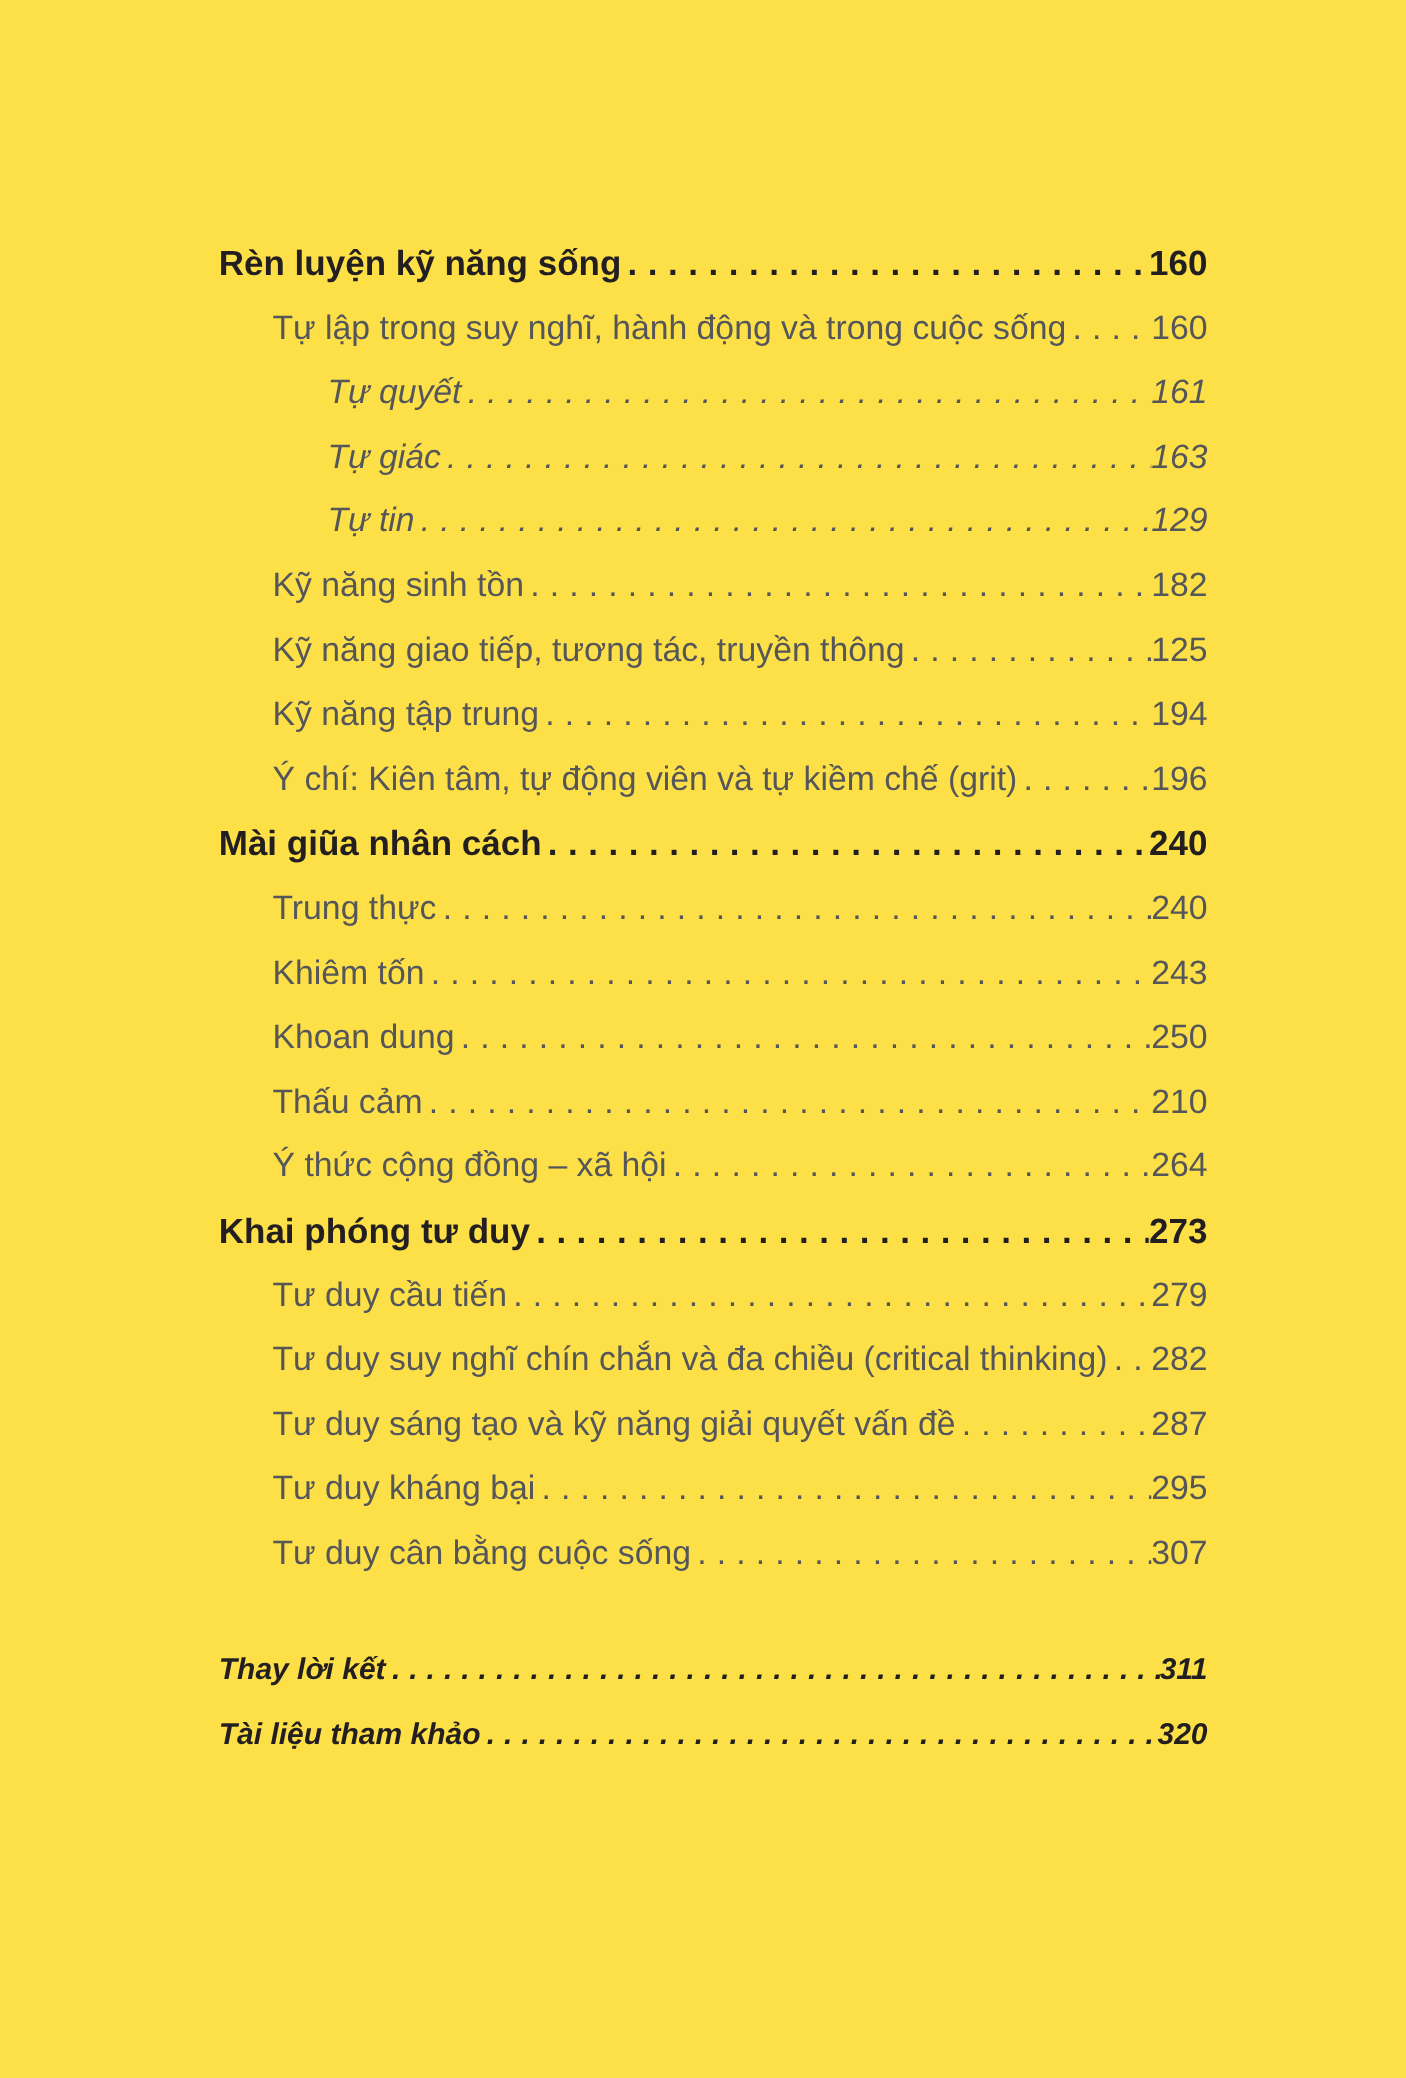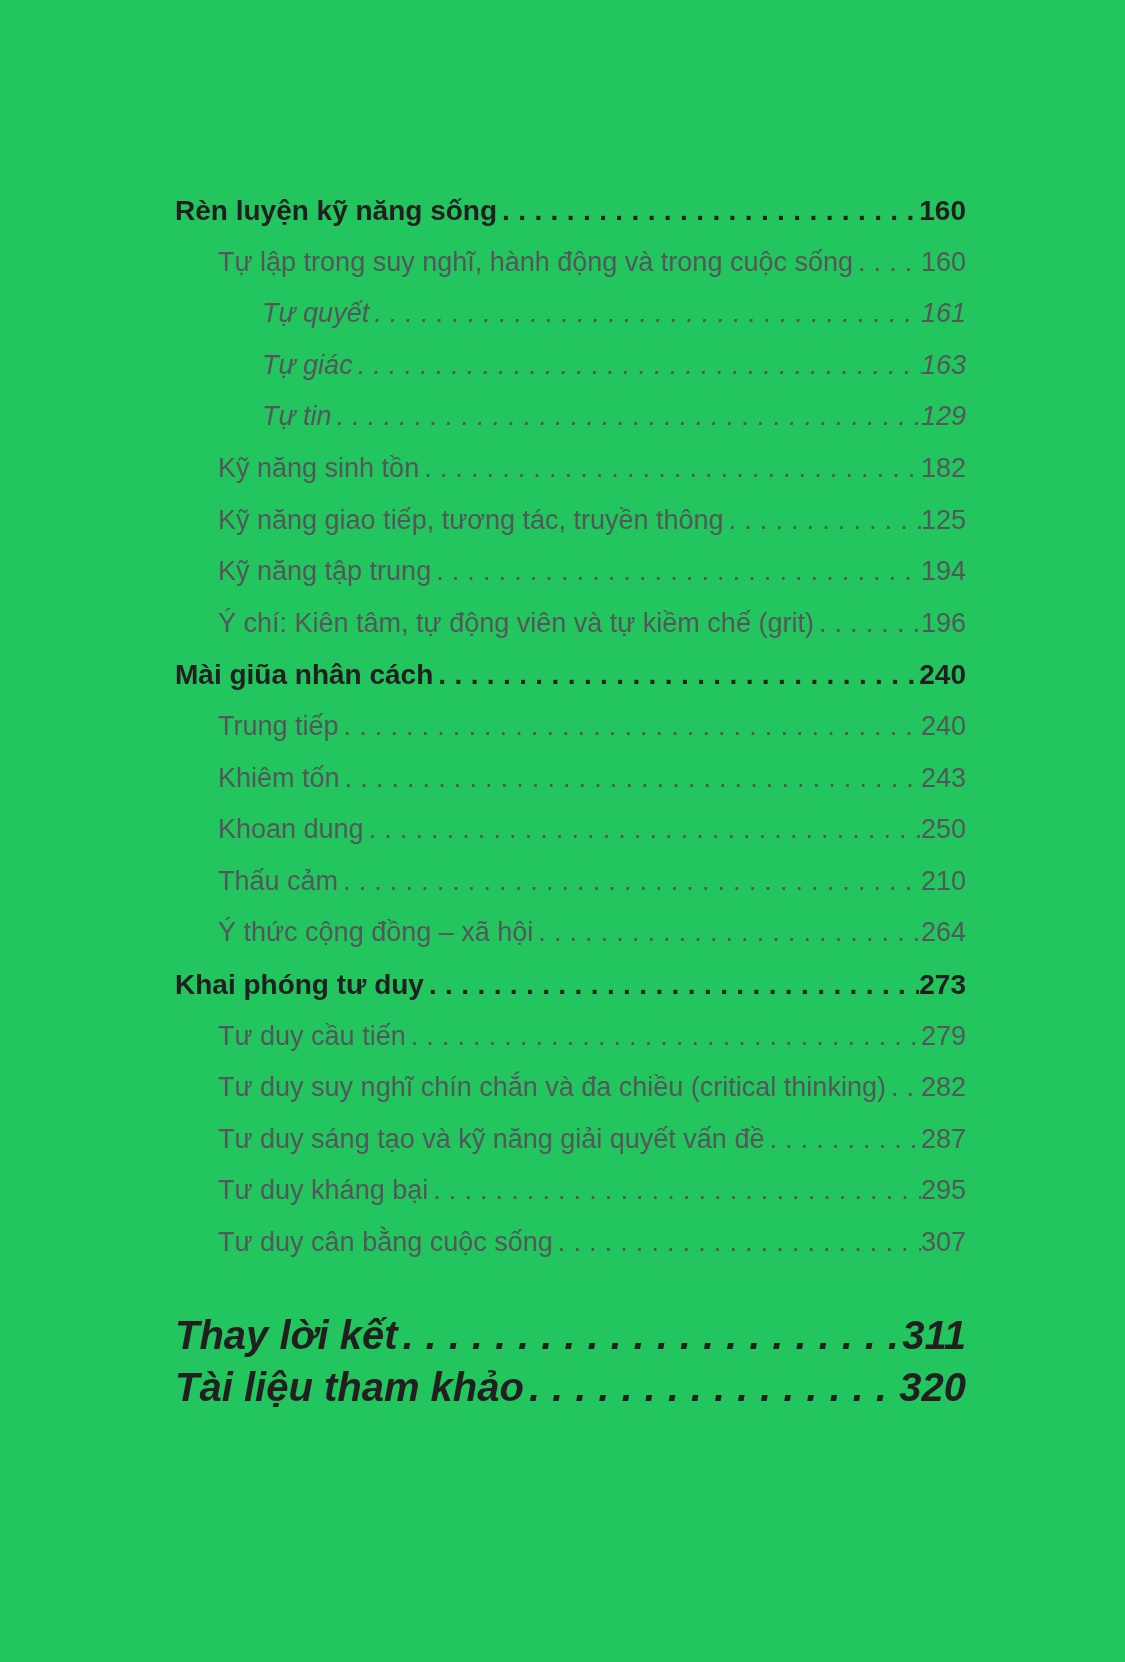--- a/index.html
+++ b/index.html
@@ -4,21 +4,21 @@
 <style>
   html, body {
     margin: 0;
     padding: 0;
     background: #ffffff;
   }
   .page {
     position: relative;
     width: 1125px;
     height: 1662px;
-    background: #22c55e;
+    background: #fde047;
     overflow: hidden;
     font-family: "Liberation Sans", "DejaVu Sans", sans-serif;
   }
   .toc-list {
     position: absolute;
     top: 185px;
     left: 175px;
     right: 159px;
   }
   .toc-row {
@@ -38,21 +38,21 @@
     color: #231f20;
     font-size: 28px;
   }
   .toc-row.italic {
     font-style: italic;
   }
   .toc-row.bold-italic {
     font-weight: bold;
     font-style: italic;
     color: #231f20;
-    font-size: 40px;
+    font-size: 24px;
   }
   .toc-label {
     flex: 0 0 auto;
   }
   .suffix-italic {
   }
   .toc-leader {
     flex: 1 1 auto;
     overflow: hidden;
     text-align: right;
@@ -119,21 +119,21 @@
     <span class="toc-label">Ý chí: Kiên tâm, tự động viên và tự kiềm chế (grit) </span>
     <span class="toc-leader"></span>
     <span class="toc-page">196</span>
   </div>
       <div class="toc-row level-1 bold">
     <span class="toc-label">Mài giũa nhân cách</span>
     <span class="toc-leader"></span>
     <span class="toc-page">240</span>
   </div>
       <div class="toc-row level-2">
-    <span class="toc-label">Trung tiếp</span>
+    <span class="toc-label">Trung thực</span>
     <span class="toc-leader"></span>
     <span class="toc-page">240</span>
   </div>
       <div class="toc-row level-2">
     <span class="toc-label">Khiêm tốn </span>
     <span class="toc-leader"></span>
     <span class="toc-page">243</span>
   </div>
       <div class="toc-row level-2">
     <span class="toc-label">Khoan dung </span>

